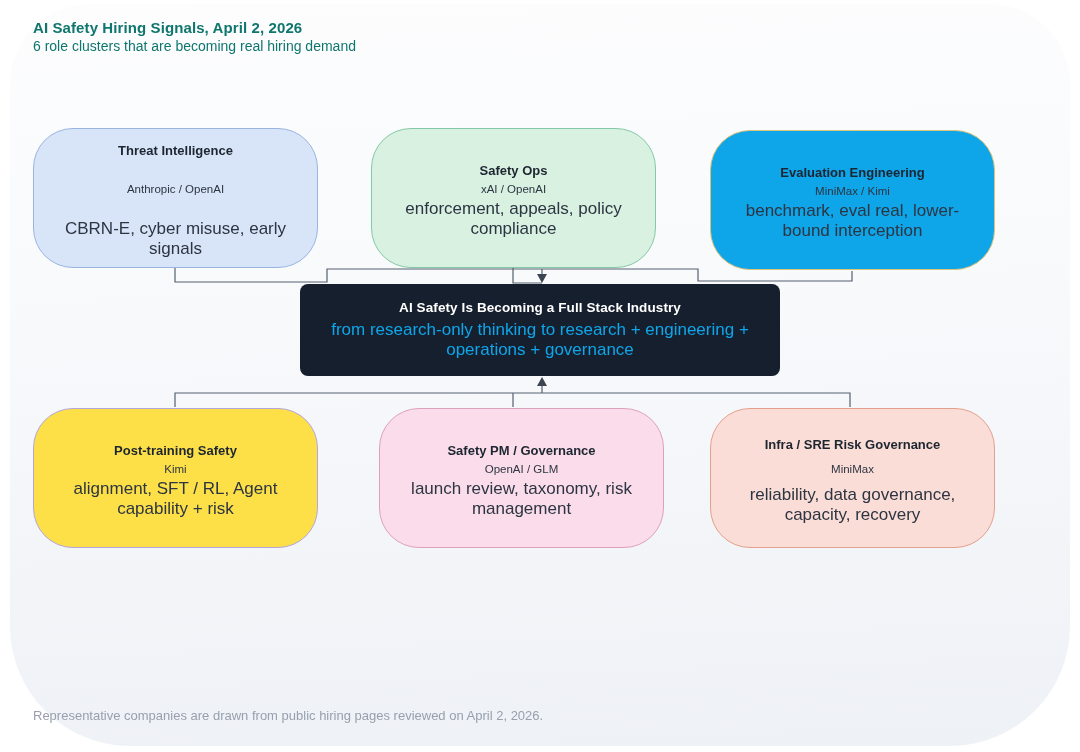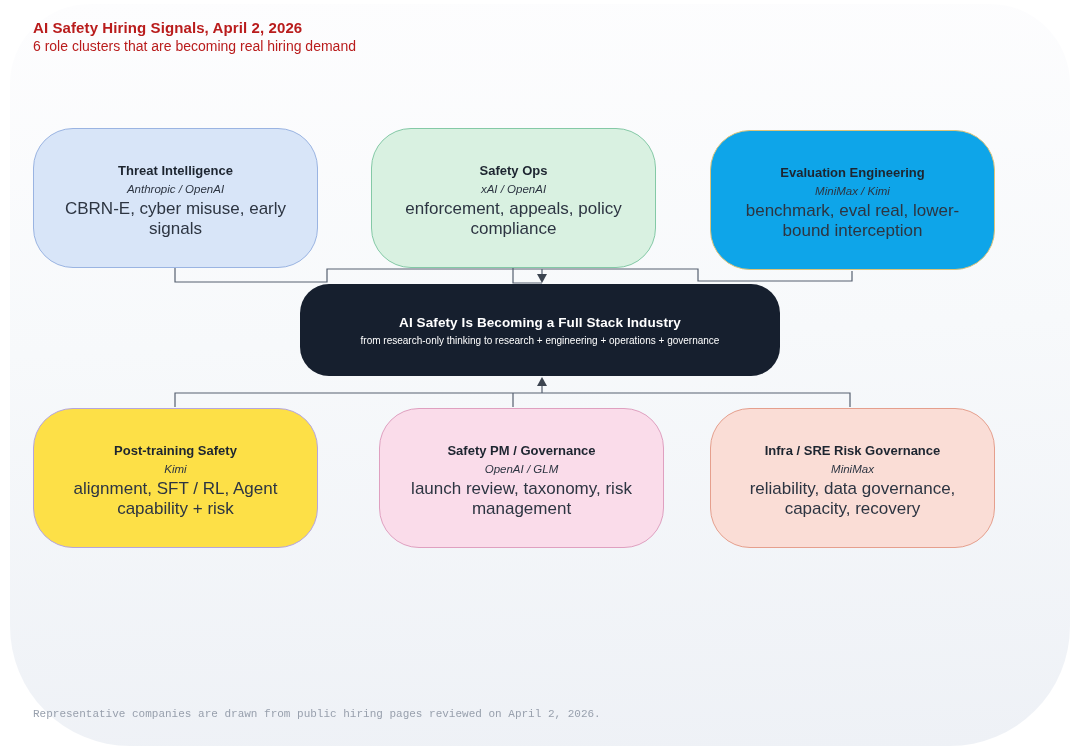--- a/index.html
+++ b/index.html
@@ -20,21 +20,21 @@
     top: 4px;
     width: 1060px;
     height: 742px;
     border-radius: 80px 80px 120px 120px;
     background: linear-gradient(178deg, #fdfdfe 0%, #f7f9fb 45%, #eef1f6 100%);
   }
   .header {
     position: absolute;
     left: 33px;
     top: 18px;
-    color: #b91c1c;
+    color: #0f766e;
   }
   .header .title {
     font-size: 15px;
     font-weight: 700;
     line-height: 19px;
     letter-spacing: 0.1px;
   }
   .header .subtitle {
     font-size: 14px;
     font-weight: 400;
@@ -73,65 +73,63 @@
   .cluster-box .c-title {
     font-size: 13px;
     font-weight: 700;
     color: #1d2530;
     margin-bottom: 5px;
   }
   .cluster-box .c-companies {
     font-size: 11.5px;
     color: #2d3542;
     margin-bottom: 4px;
-    font-style: italic;
   }
   .cluster-box .c-focus {
     font-size: 17px;
     color: #2d3542;
   }
-  .pos-tl { left: 33px;  top: 128px; }
+  .pos-tl { left: 33px;  top: 128px; gap: 20px; }
   .pos-tm { left: 371px; top: 128px; }
   .pos-tr { left: 710px; top: 130px; }
   .pos-bl { left: 33px;  top: 408px; }
   .pos-bm { left: 379px; top: 408px; }
   .pos-br { left: 710px; top: 408px; }
   .center-node {
     position: absolute;
     left: 300px;
     top: 284px;
     width: 480px;
     height: 92px;
-    border-radius: 29px;
+    border-radius: 8px;
     display: flex;
     flex-direction: column;
     align-items: center;
     justify-content: center;
     text-align: center;
     box-sizing: border-box;
     padding: 0 20px;
   }
   .center-node .n-title {
     font-size: 13.5px;
     font-weight: 700;
     color: #ffffff;
     margin-bottom: 5px;
     letter-spacing: 0.1px;
   }
   .center-node .n-subtitle {
-    font-size: 10px;
-    color: #ffffff;
+    font-size: 17px;
+    color: #0ea5e9;
   }
   .footer-note {
     position: absolute;
     left: 33px;
     top: 708px;
-    font-size: 11px;
+    font-size: 13px;
     color: #98a0ad;
-    font-family: Liberation Mono, monospace;
   }
 </style>
 </head>
 <body>
 
 <div class="stage">
   <div class="canvas"></div>
 
   <div class="header">
     <div class="title">AI Safety Hiring Signals, April 2, 2026</div>
@@ -177,20 +175,20 @@
     <div class="c-companies">Kimi</div>
     <div class="c-focus">alignment, SFT / RL, Agent capability + risk</div>
   </div>
 
   <div class="cluster-box pos-bm" style="background: rgb(250, 220, 234); border-color: rgb(223, 160, 192);">
     <div class="c-title">Safety PM / Governance</div>
     <div class="c-companies">OpenAI / GLM</div>
     <div class="c-focus">launch review, taxonomy, risk management</div>
   </div>
 
-  <div class="cluster-box pos-br" style="background: rgb(250, 221, 214); border-color: rgb(229, 159, 141);">
+  <div class="cluster-box pos-br" style="background: rgb(250, 221, 214); border-color: rgb(229, 159, 141); gap: 6px;">
     <div class="c-title">Infra / SRE Risk Governance</div>
     <div class="c-companies">MiniMax</div>
     <div class="c-focus">reliability, data governance, capacity, recovery</div>
   </div>
 
   <div class="footer-note">Representative companies are drawn from public hiring pages reviewed on April 2, 2026.</div>
 </div>
 
 </body></html>

